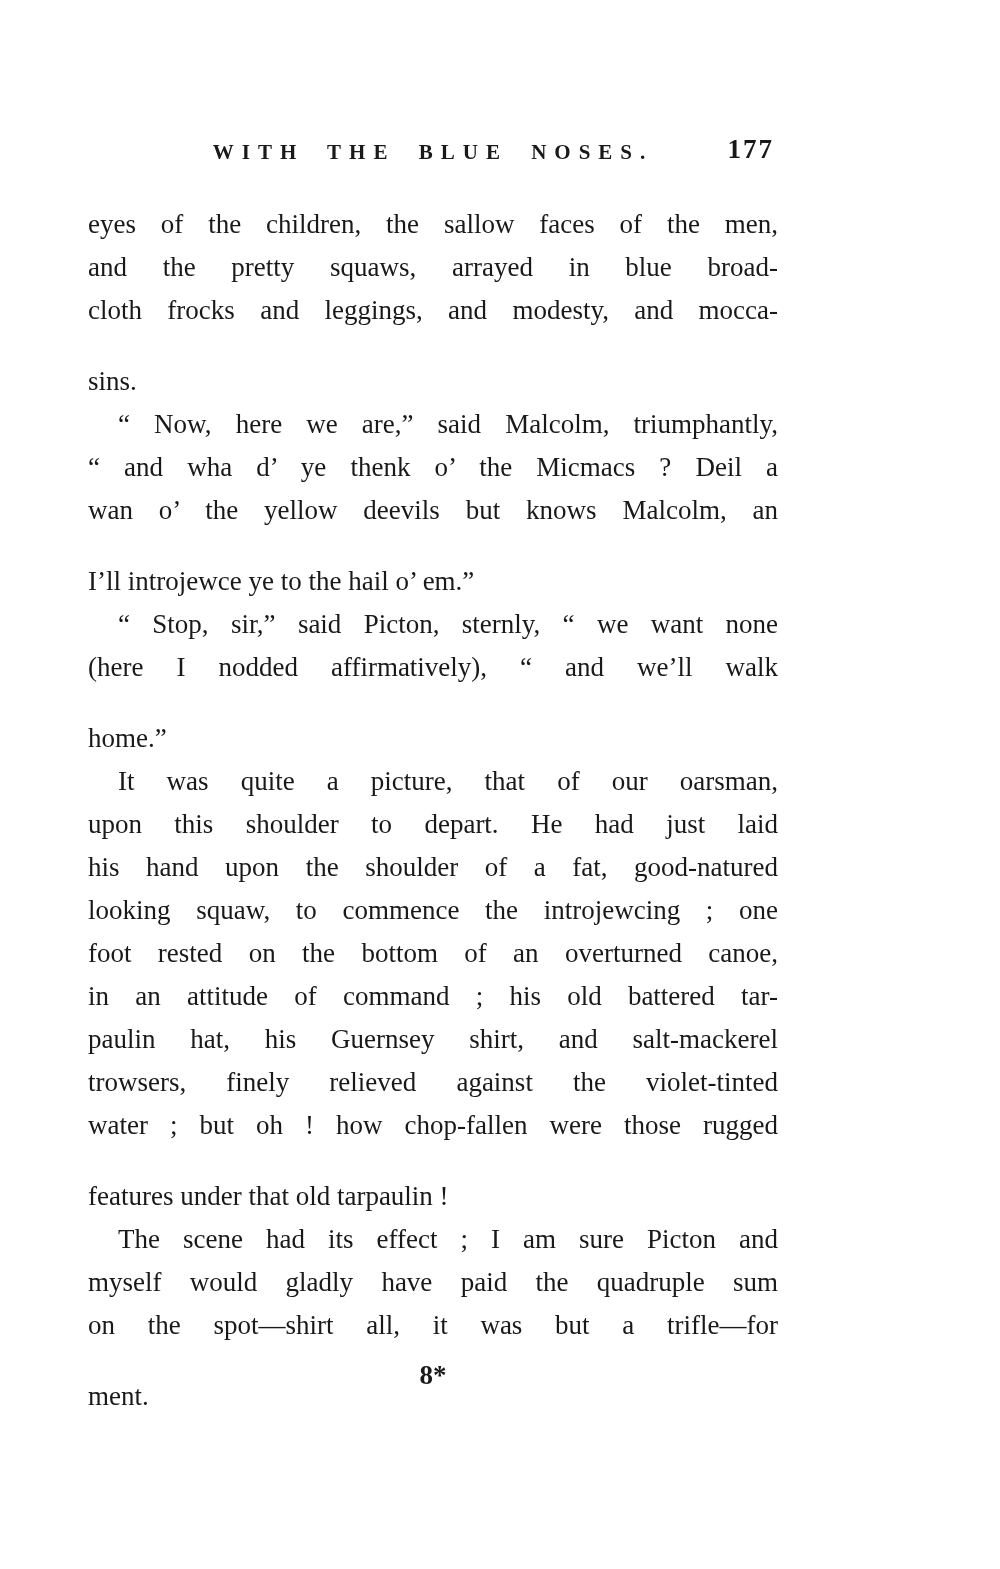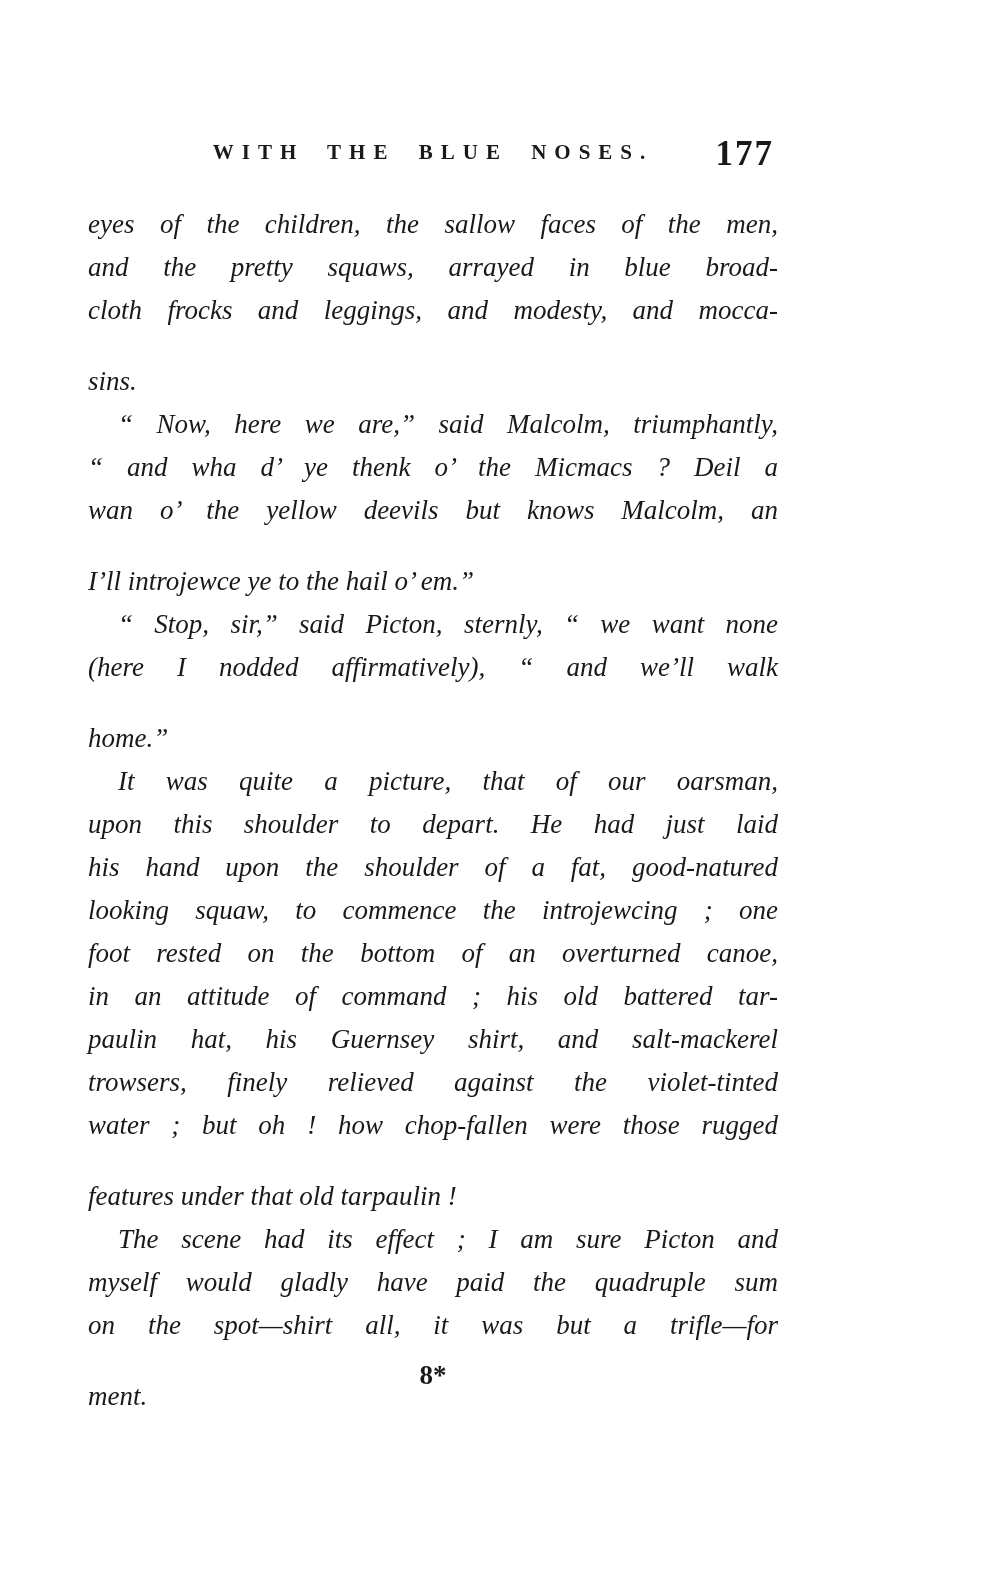--- a/index.html
+++ b/index.html
@@ -32,35 +32,34 @@
     font-size: 21px;
     letter-spacing: 8px;
     word-spacing: 10px;
     font-weight: bold;
     white-space: nowrap;
   }
   .page-number {
     position: absolute;
     top: -2px;
     right: 4px;
-    font-size: 35px;
+    font-size: 27px;
     font-weight: bold;
     letter-spacing: 2px;
   }
   .body-block {
     position: absolute;
     top: 203px;
     left: 88px;
     width: 690px;
     font-size: 27px;
     line-height: 43px;
   }
   .paragraph {
     margin: 0;
-    font-style: italic;
   }
   .text-line {
     text-align: justify;
     text-align-last: justify;
     white-space: normal;
   }
   .text-line.last {
     text-align-last: left;
     margin-top: 28px;
   }

